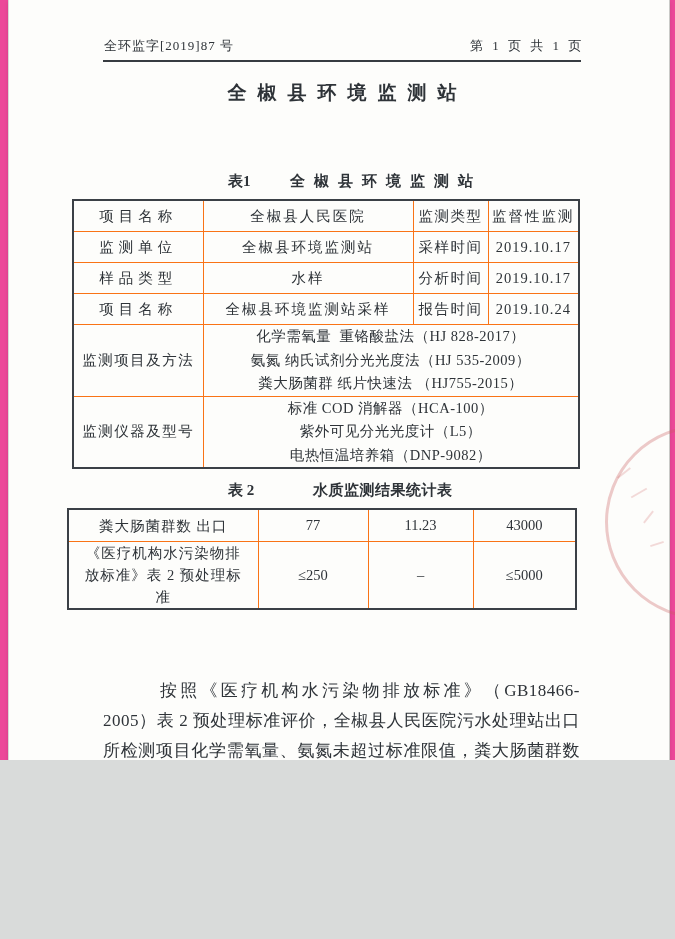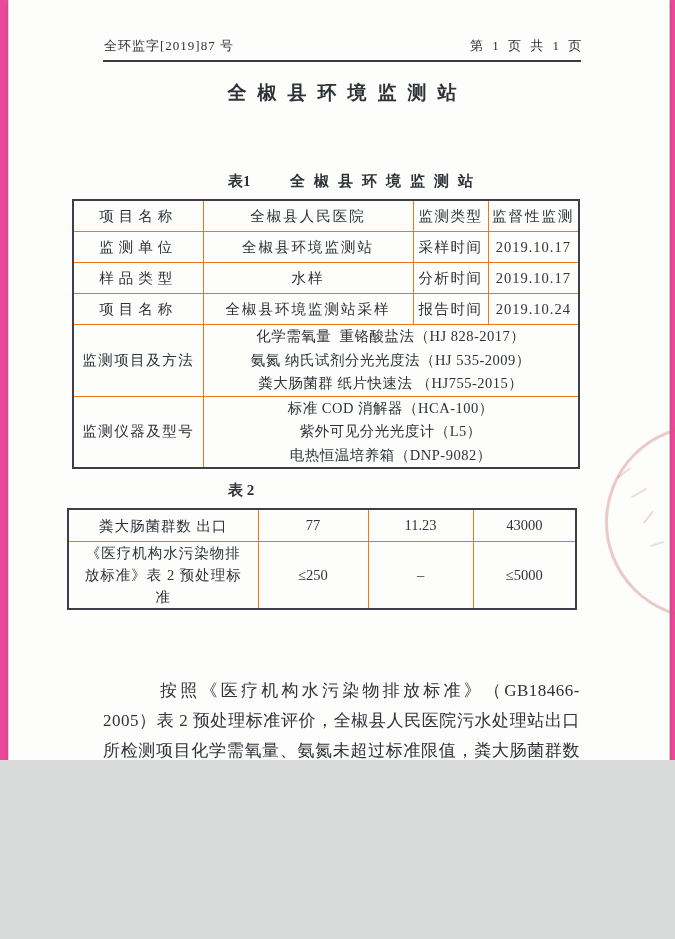--- a/index.html
+++ b/index.html
@@ -136,20 +136,21 @@
         <td colspan="3">
           <div class="mline">标准 COD 消解器（HCA-100）</div>
           <div class="mline">紫外可见分光光度计（L5）</div>
           <div class="mline">电热恒温培养箱（DNP-9082）</div>
         </td>
       </tr>
     </tbody>
   </table>
 
   <div class="abs t2-caption-label">表 2</div>
+  <div class="abs t2-caption-title">水质监测结果统计表</div>
 
   <table class="t2">
     <colgroup>
         <col style="width:190px">
         <col style="width:110px">
         <col style="width:105px">
         <col style="width:103px">
       </colgroup>
     <tbody>
       <tr class="r-data1">

